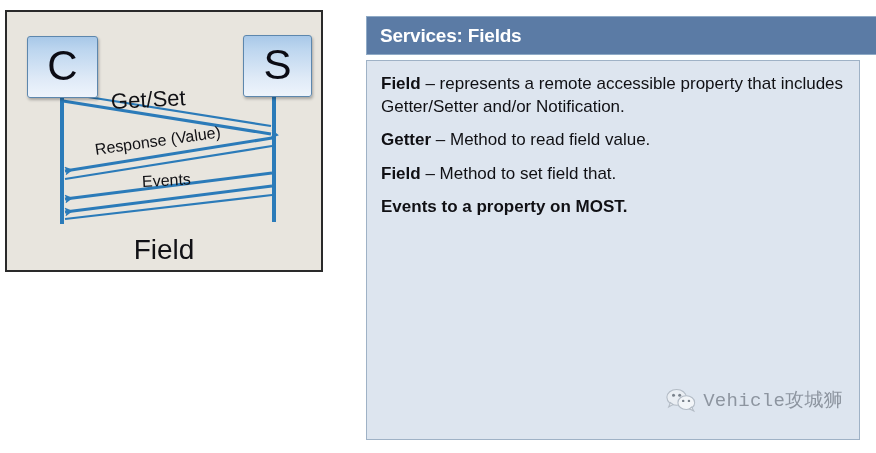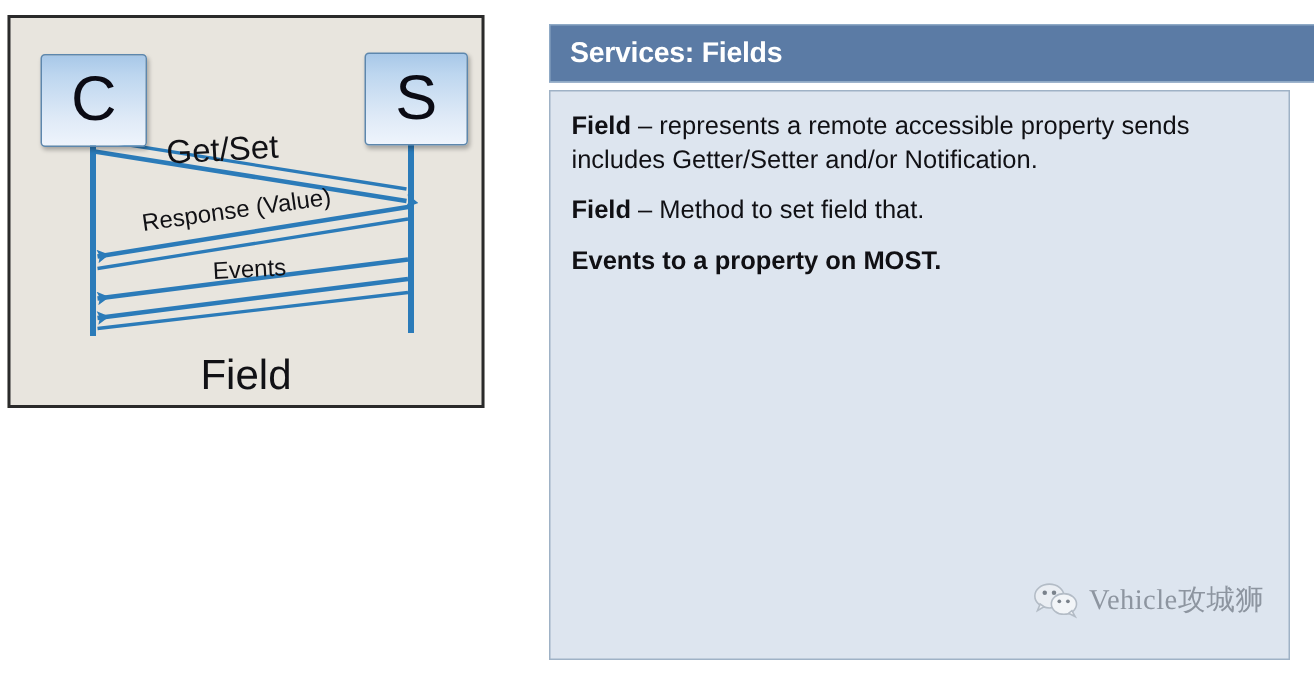--- a/index.html
+++ b/index.html
@@ -121,21 +121,21 @@
     bottom: 26px;
     display: flex;
     align-items: center;
     gap: 7px;
     opacity: 0.62;
   }
   #wechat-icon { width: 30px; height: 26px; display: block; }
   #watermark-text {
     font-size: 19px;
     color: #5d6570;
-    font-family: Liberation Serif, serif;
+    font-family: Liberation Mono, monospace;
     letter-spacing: 0.3px;
   }
 </style>
 </head>
 <body>
 
 <div id="diagram-panel">
 
   <svg id="diagram-svg" width="314" height="258" viewBox="0 0 314 258">
     <defs>
@@ -178,23 +178,26 @@
 
 <div id="services-panel">
 
   <div id="services-header">
     <span id="services-header-title">Services: Fields</span>
   </div>
 
   <div id="services-body">
 
     <p class="body-para">
-      <b>Field</b><span> – represents a remote accessible property sends includes Getter/Setter and/or Notification.</span>
-    </p>
-
+      <b>Field</b><span> – represents a remote accessible property that includes Getter/Setter and/or Notification.</span>
+    </p>
+
+    <p class="body-para">
+      <b>Getter</b><span> – Method to read field value.</span>
+    </p>
 
     <p class="body-para">
       <b>Field</b><span> – Method to set field that.</span>
     </p>
 
 
     <p class="body-para">
       <b>Events to a property on MOST.</b><span></span>
     </p>
 

